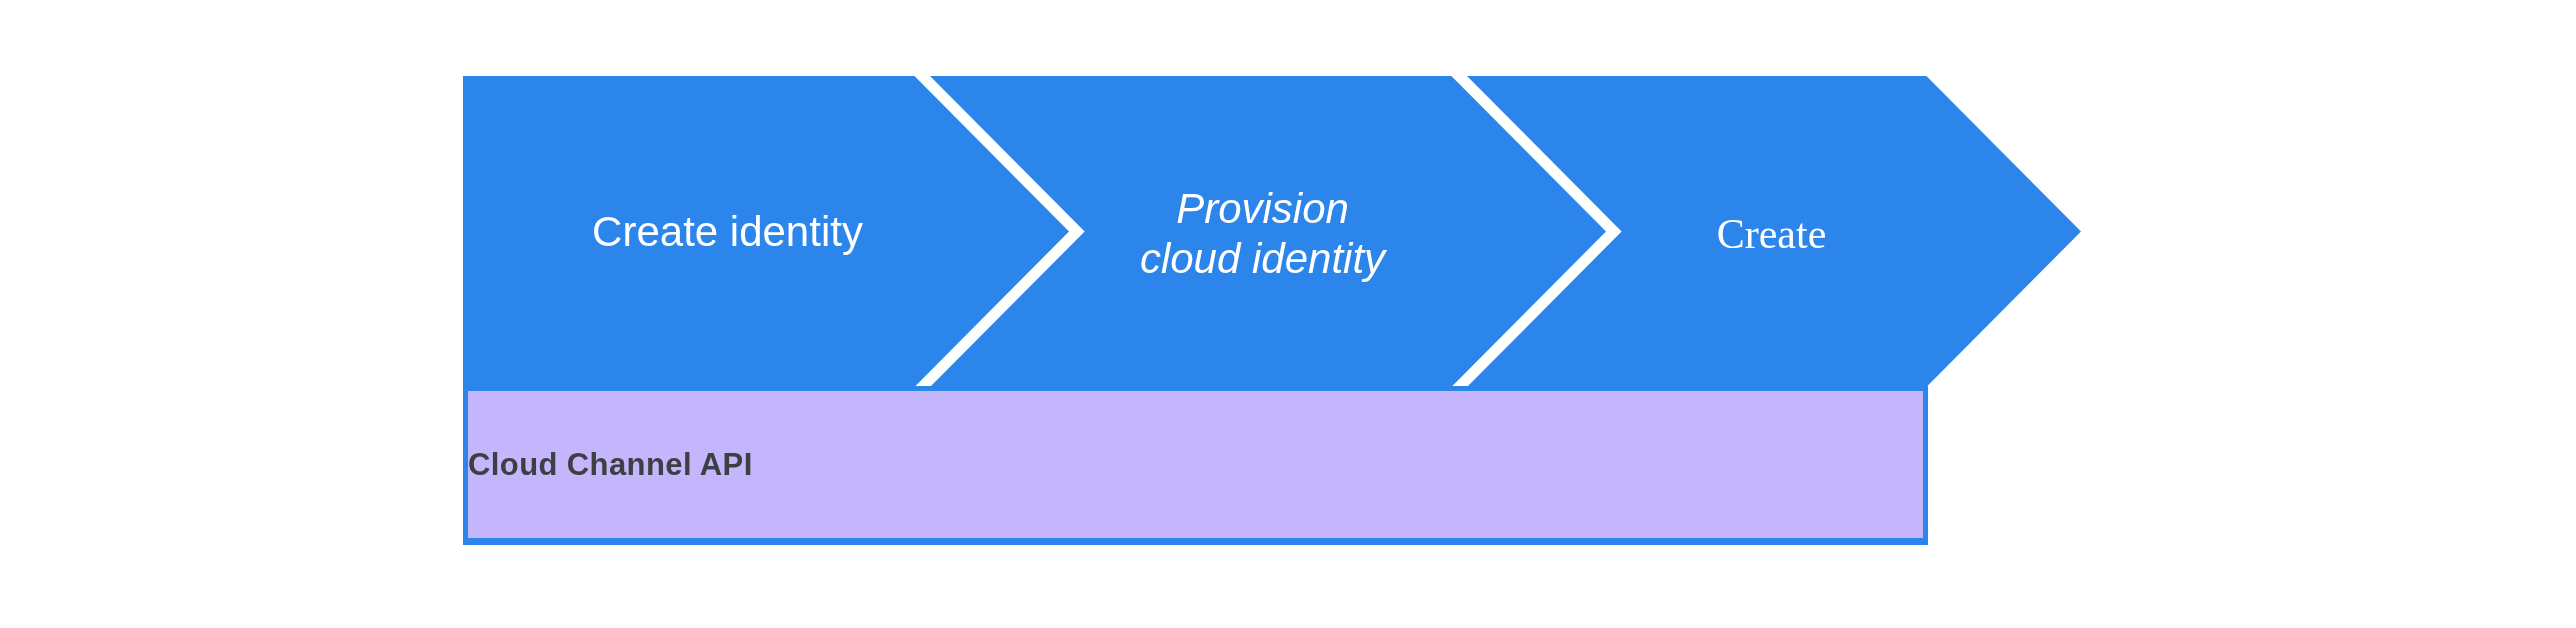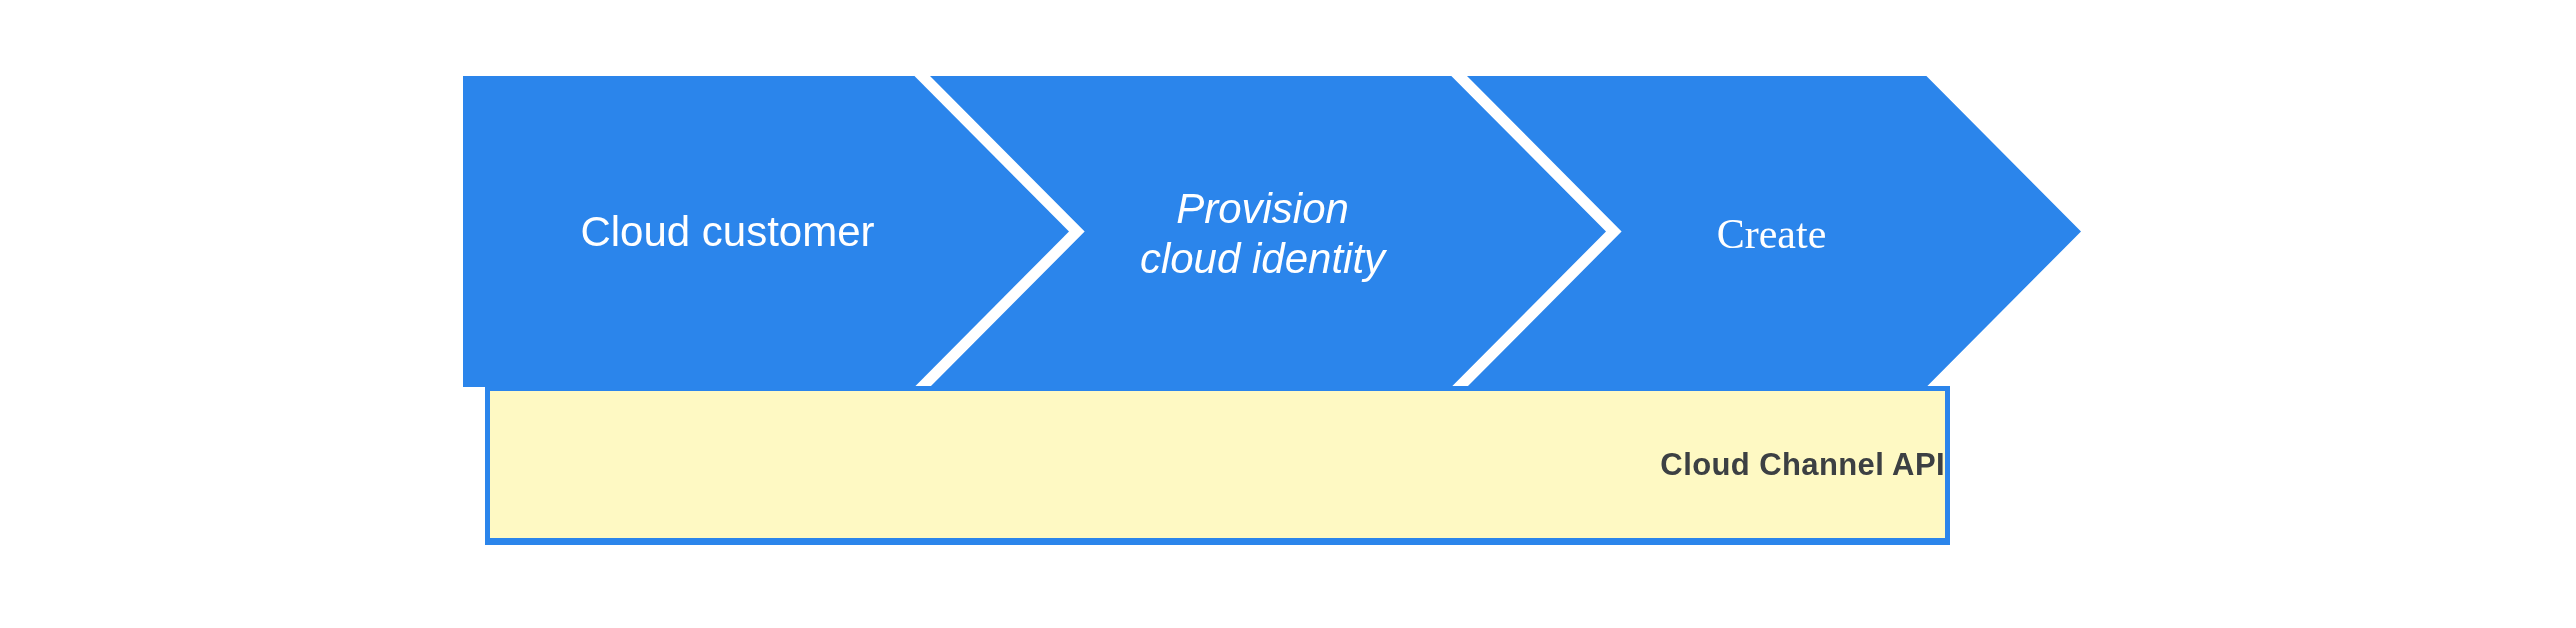--- a/index.html
+++ b/index.html
@@ -49,50 +49,50 @@
     line-height: 50px;
     text-align: center;
     font-weight: 400;
   }
   .step-label span { display: block; }
   .step-label.l1 { left: 545px;  top: 162px; }
   .step-label.l2 { left: 1080px; top: 164px; font-style: italic; }
   .step-label.l3 { left: 1589px; top: 164px; font-family: Liberation Serif, serif; }
   .api-box {
     position: absolute;
-    left: 485px;
+    left: 463px;
     top: 386px;
     width: 1465px;
     height: 159px;
     box-sizing: border-box;
-    background: #fef9c3;
+    background: #c4b5fd;
     border: 5.2px solid #2B85EB;
     border-bottom-width: 7px;
     display: flex;
     align-items: center;
-    justify-content: flex-end;
+    justify-content: flex-start;
   }
   .api-box span {
     color: #3C4043;
     font-size: 31px;
     font-weight: 700;
     letter-spacing: 0.4px;
   }
 </style>
 </head>
 <body>
 
 <div class="canvas">
 
   <div class="chevron c1"></div>
   <div class="chevron c2"></div>
   <div class="chevron c3"></div>
 
   <div class="step-label l1">
-    <span>Cloud customer</span>
+    <span>Create identity</span>
   </div>
 
   <div class="step-label l2">
     <span>Provision</span>
     <span>cloud identity</span>
   </div>
 
   <div class="step-label l3">
     <span>Create</span>
   </div>

